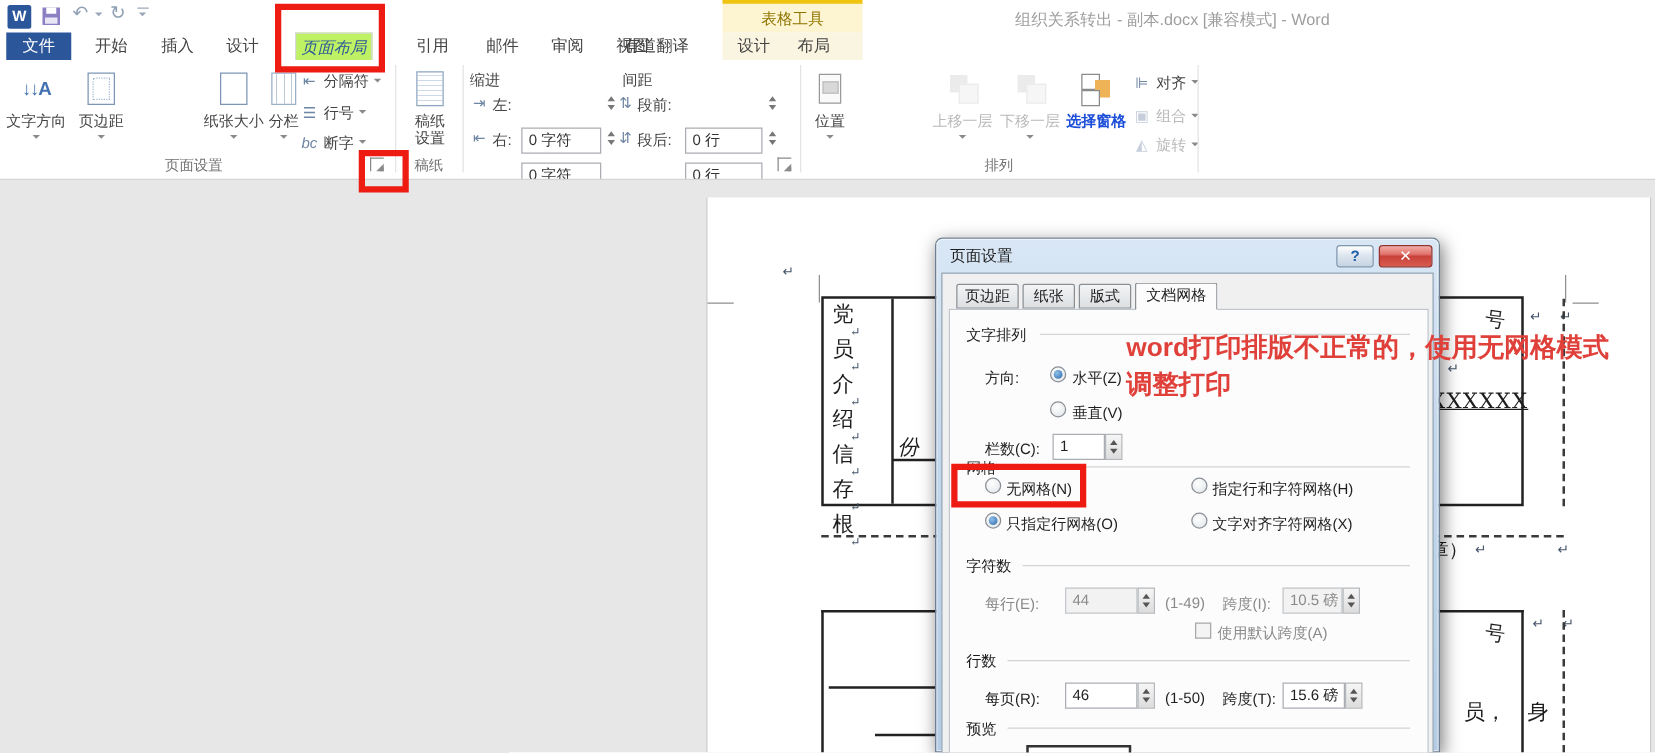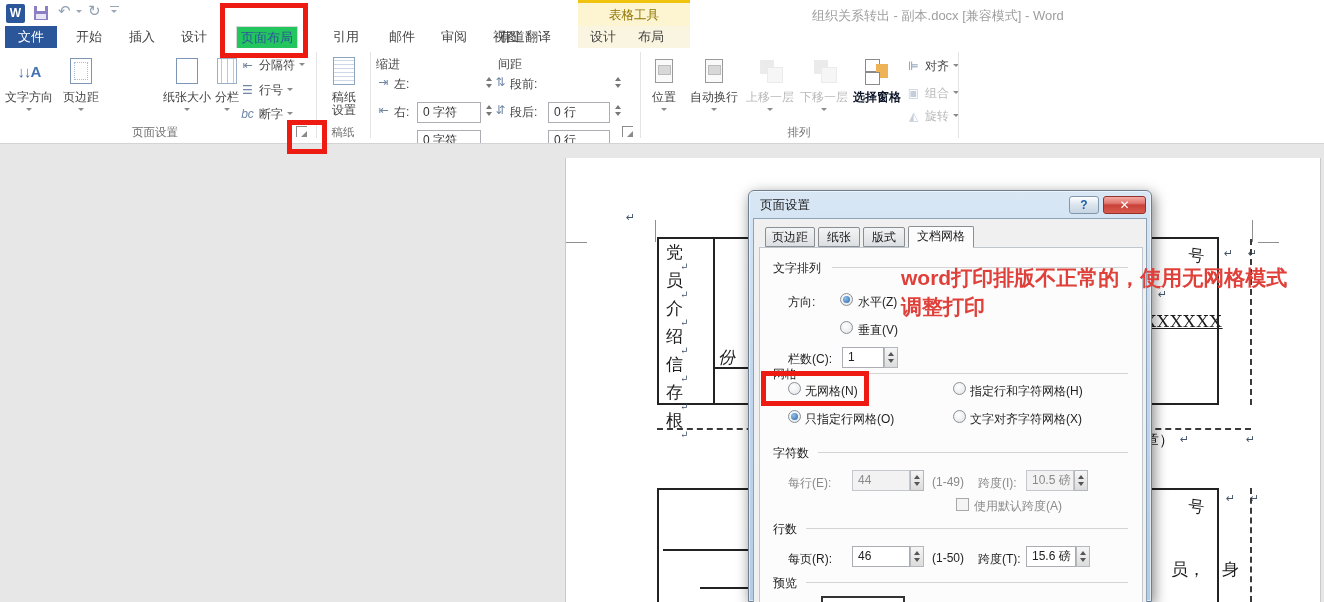--- a/index.html
+++ b/index.html
@@ -17,21 +17,21 @@
   .qa-glyph { font-size:15px; color:#8fa0b5; line-height:18px;}
   .qa-caret { width:0;height:0;border:3px solid transparent;border-top-color:#9aa7b8; }
   .win-title { top:7px; font-size:13px; color:#9e9e9e; white-space:nowrap; }
 
   
   .tt-head { left:578px; top:0; width:112px; height:26px; background:#fdf4d2; border-top:3px solid #f0c30f;
     text-align:center; font-size:12.5px; color:#8f7500; line-height:24px;}
   .tt-tabs { left:578px; top:26px; width:112px; height:22px; background:#faf5e1; }
   .tab { position:absolute; top:26px; height:22px; line-height:22px; text-align:center; color:#444; font-size:13px; }
   .tab-file { left:5px; width:52px; background:#2b579a; color:#fff; }
-  .tab-sel { background:#22c55e; border:1px solid #d8d8d8; border-bottom:none; color:#2b579a; }
+  .tab-sel { background:#bef264; border:1px solid #d8d8d8; border-bottom:none; color:#2b579a;font-style:italic; }
 
   
   .ribbon { left:0; top:48px; width:1324px; height:96px; background:#fff; }
   .ribbon-bottom { left:0; top:143px; width:1324px; height:1px; background:#d4d4d4; }
   .gsep { top:52px; width:1px; height:86px; background:#e4e4e4; }
   .glabel { top:125px; font-size:11.5px; color:#717171; text-align:center; }
   .launcher { width:11px; height:11px; border-left:1px solid #8a8a8a; border-top:1px solid #8a8a8a; position:absolute;}
   .launcher::after { content:""; position:absolute; right:0; bottom:0; width:0; height:0;
     border:3px solid transparent; border-right-color:#8a8a8a; border-bottom-color:#8a8a8a; }
   .rbtn { position:absolute; top:52px; display:flex; flex-direction:column; align-items:center;
@@ -251,48 +251,41 @@
   <div class="launcher" style="left:622px;top:126px;"></div>
   <div class="abs gsep" style="left:640px;"></div>
 
   <div class="rbtn" style="left:645px;width:38px;">
     <span class="icn">
         <span class="ic ic-pagepic"></span>
       </span>
     <span class="lbl">位置</span>
       <span class="caret"></span>
   </div>
-  <div class="rbtn" style="left:688px;width:52px;">
-    <span class="icn">
-        <span class="ic ic-pagepic"></span>
-      </span>
-    <span class="lbl">自动换行</span>
-      <span class="caret"></span>
-  </div>
   <div class="rbtn gray" style="left:744px;width:52px;">
     <span class="icn">
         <span class="ic ic-sq"></span>
       </span>
     <span class="lbl">上移一层</span>
       <span class="caret"></span>
   </div>
   <div class="rbtn gray" style="left:798px;width:52px;">
     <span class="icn">
         <span class="ic ic-sq"></span>
       </span>
     <span class="lbl">下移一层</span>
       <span class="caret"></span>
   </div>
   <div class="rbtn" style="left:850px;width:54px;">
     <span class="icn">
         <span class="ic ic-selpane">
           <span class="ic-selcur"></span>
         </span>
       </span>
-    <span class="lbl" style="font-weight:bold;color:#0f172a">选择窗格</span>
+    <span class="lbl" style="font-weight:bold;color:#1d4ed8">选择窗格</span>
   </div>
   <div class="sbtn" style="left:906px;top:57px;">
     <span class="ic ic-sm">⊫</span>
     <span>对齐</span>
       <span class="caret" style="margin-top:1px"></span>
   </div>
   <div class="sbtn gray" style="left:906px;top:84px;">
     <span class="ic ic-sm">▣</span>
     <span>组合</span>
       <span class="caret" style="margin-top:1px"></span>

